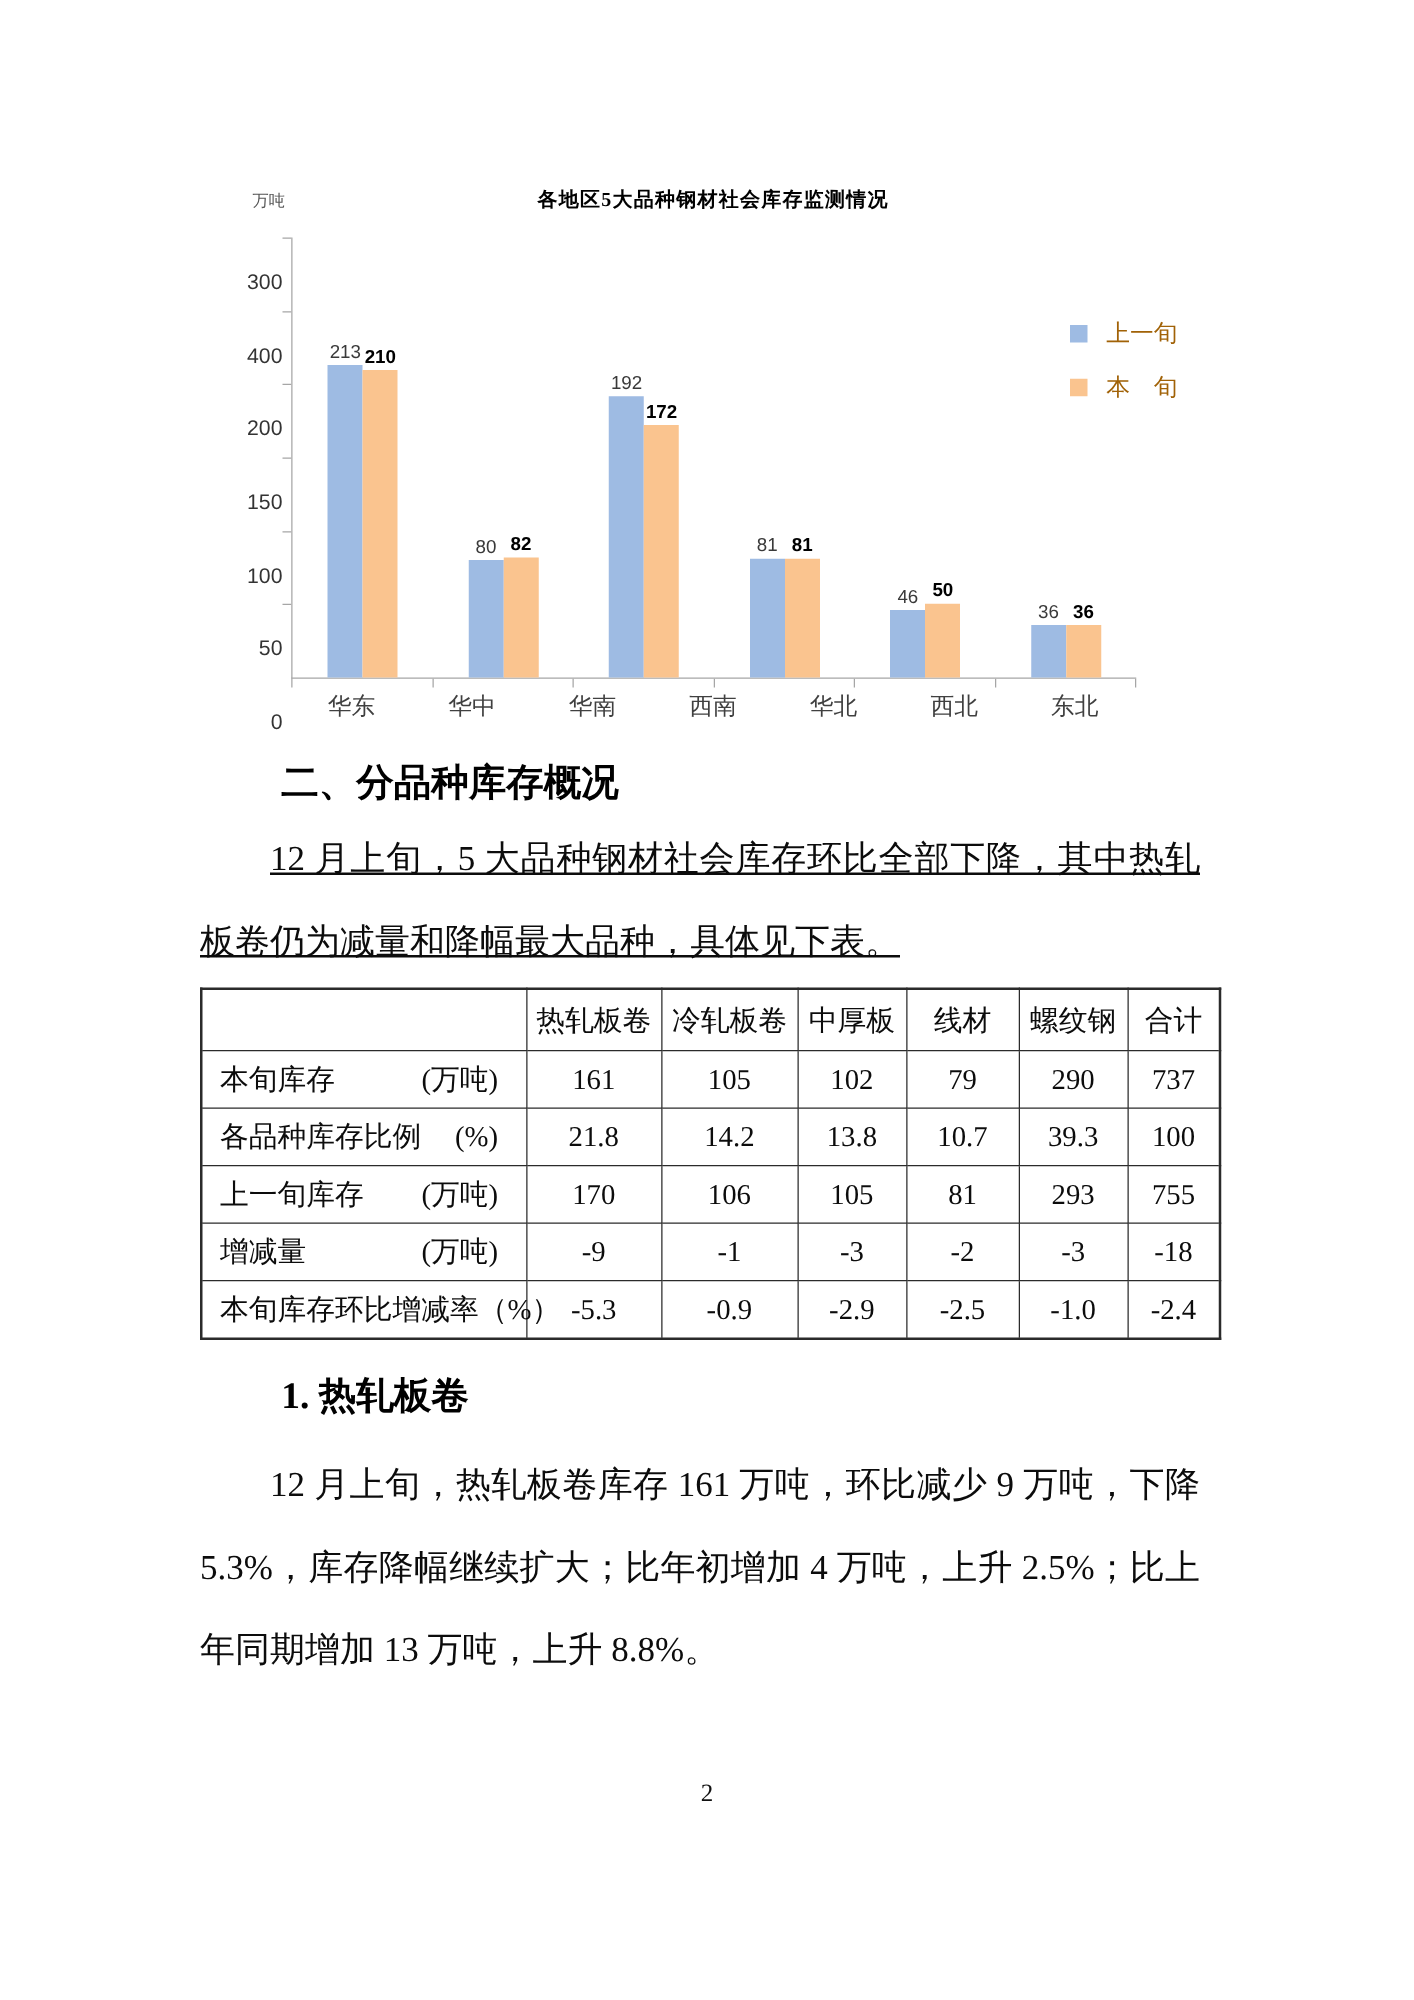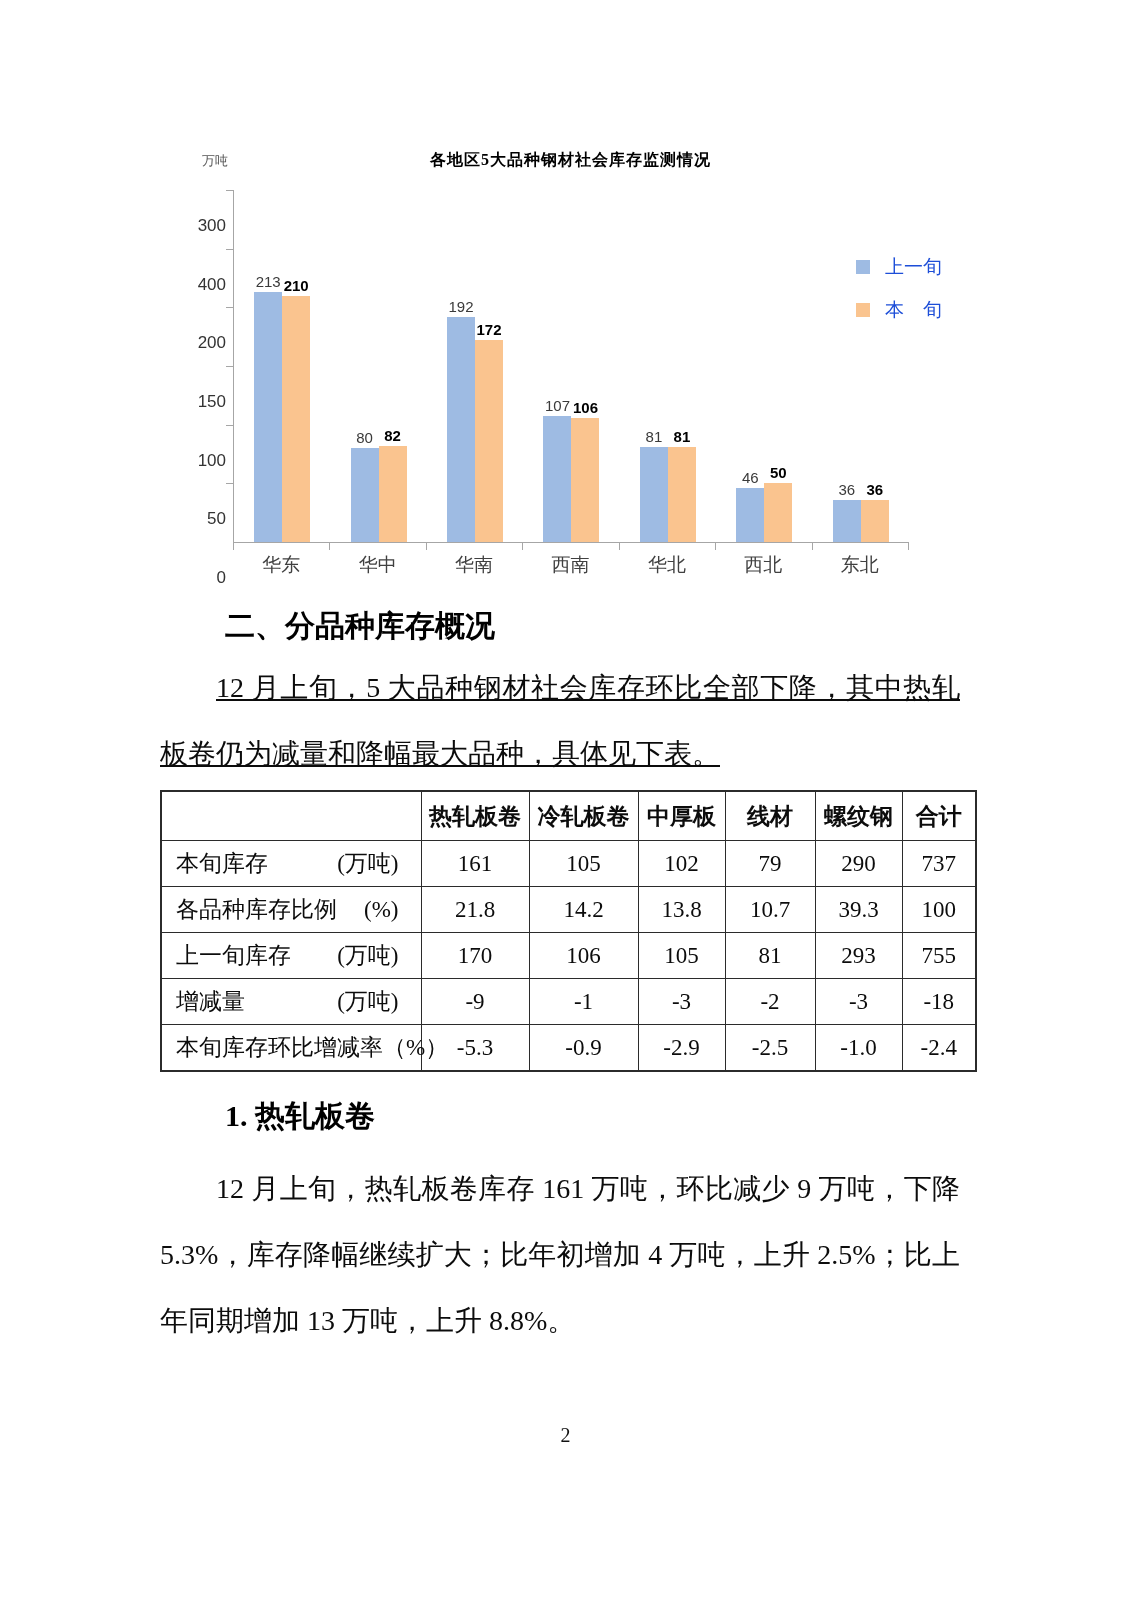--- a/index.html
+++ b/index.html
@@ -22,33 +22,33 @@
   .group::after{content:"";position:absolute;right:0;bottom:-8px;width:1px;height:7px;background:#a6a6a6;}
   .pair{display:flex;align-items:flex-end;height:100%;}
   .bar-col{display:flex;flex-direction:column;justify-content:flex-end;align-items:center;width:28px;height:100%;}
   .bar-value{font-family:"Liberation Sans","DejaVu Sans",sans-serif;font-size:15px;color:#3a3a3a;
              margin-bottom:2px;white-space:nowrap;}
   .bar-value.bold{font-weight:bold;color:#000;}
   .bar{width:28px;}
   .x-labels{position:absolute;left:33px;top:414px;width:675px;display:flex;}
   .x-labels .xcell{flex:1;text-align:center;font-size:19px;color:#404040;}
   .legend{position:absolute;left:656px;top:116px;display:flex;flex-direction:column;gap:17px;}
-  .legend-item{display:flex;align-items:center;gap:15px;font-size:19px;color:#1d4ed8;}
+  .legend-item{display:flex;align-items:center;gap:15px;font-size:19px;color:#a16207;}
   .legend-swatch{width:14px;height:14px;flex:0 0 14px;}
 
   
   .sec-heading{position:absolute;left:225px;font-size:30px;font-weight:bold;color:#000;white-space:nowrap;}
   .para{position:absolute;left:160px;width:800px;font-size:28px;line-height:66px;
         text-align:justify;text-indent:2em;color:#0c0c0c;}
 
   
   .inv-table{position:absolute;left:160px;top:790px;width:815px;border-collapse:collapse;
              border:2px solid #2b2b2b;font-size:23px;color:#0c0c0c;table-layout:fixed;}
   .inv-table th,.inv-table td{border:1px solid #2b2b2b;text-align:center;font-weight:normal;padding:0;}
-  .inv-table thead th{height:48px;font-weight:bold;}
+  .inv-table thead th{height:48px;}
   .inv-table tbody td{height:45px;margin-left:36px;}
   .rowlabel-inner{display:flex;justify-content:space-between;align-items:center;padding:0 22px 0 14px;}
   .rowlabel-inner .lbl{white-space:nowrap;}
   .rowlabel-inner .unit{white-space:nowrap;}
 
   .page-num{position:absolute;left:0;top:1424px;width:100%;text-align:center;font-size:20px;color:#111;}
 </style>
 </head>
 <body>
 
@@ -103,32 +103,20 @@
       </div>
       <div class="group">
         <div class="pair">
           <div class="bar-col">
               <span class="bar-value">192</span>
               <div class="bar" style="height: 64%; background: rgb(158, 187, 227);"></div>
             </div>
           <div class="bar-col">
               <span class="bar-value bold">172</span>
               <div class="bar" style="height: 57.3333%; background: rgb(250, 196, 143);"></div>
-            </div>
-        </div>
-      </div>
-      <div class="group">
-        <div class="pair">
-          <div class="bar-col">
-              <span class="bar-value">107</span>
-              <div class="bar" style="height: 35.6667%; background: rgb(158, 187, 227);"></div>
-            </div>
-          <div class="bar-col">
-              <span class="bar-value bold">106</span>
-              <div class="bar" style="height: 35.3333%; background: rgb(250, 196, 143);"></div>
             </div>
         </div>
       </div>
       <div class="group">
         <div class="pair">
           <div class="bar-col">
               <span class="bar-value">81</span>
               <div class="bar" style="height: 27%; background: rgb(158, 187, 227);"></div>
             </div>
           <div class="bar-col">

